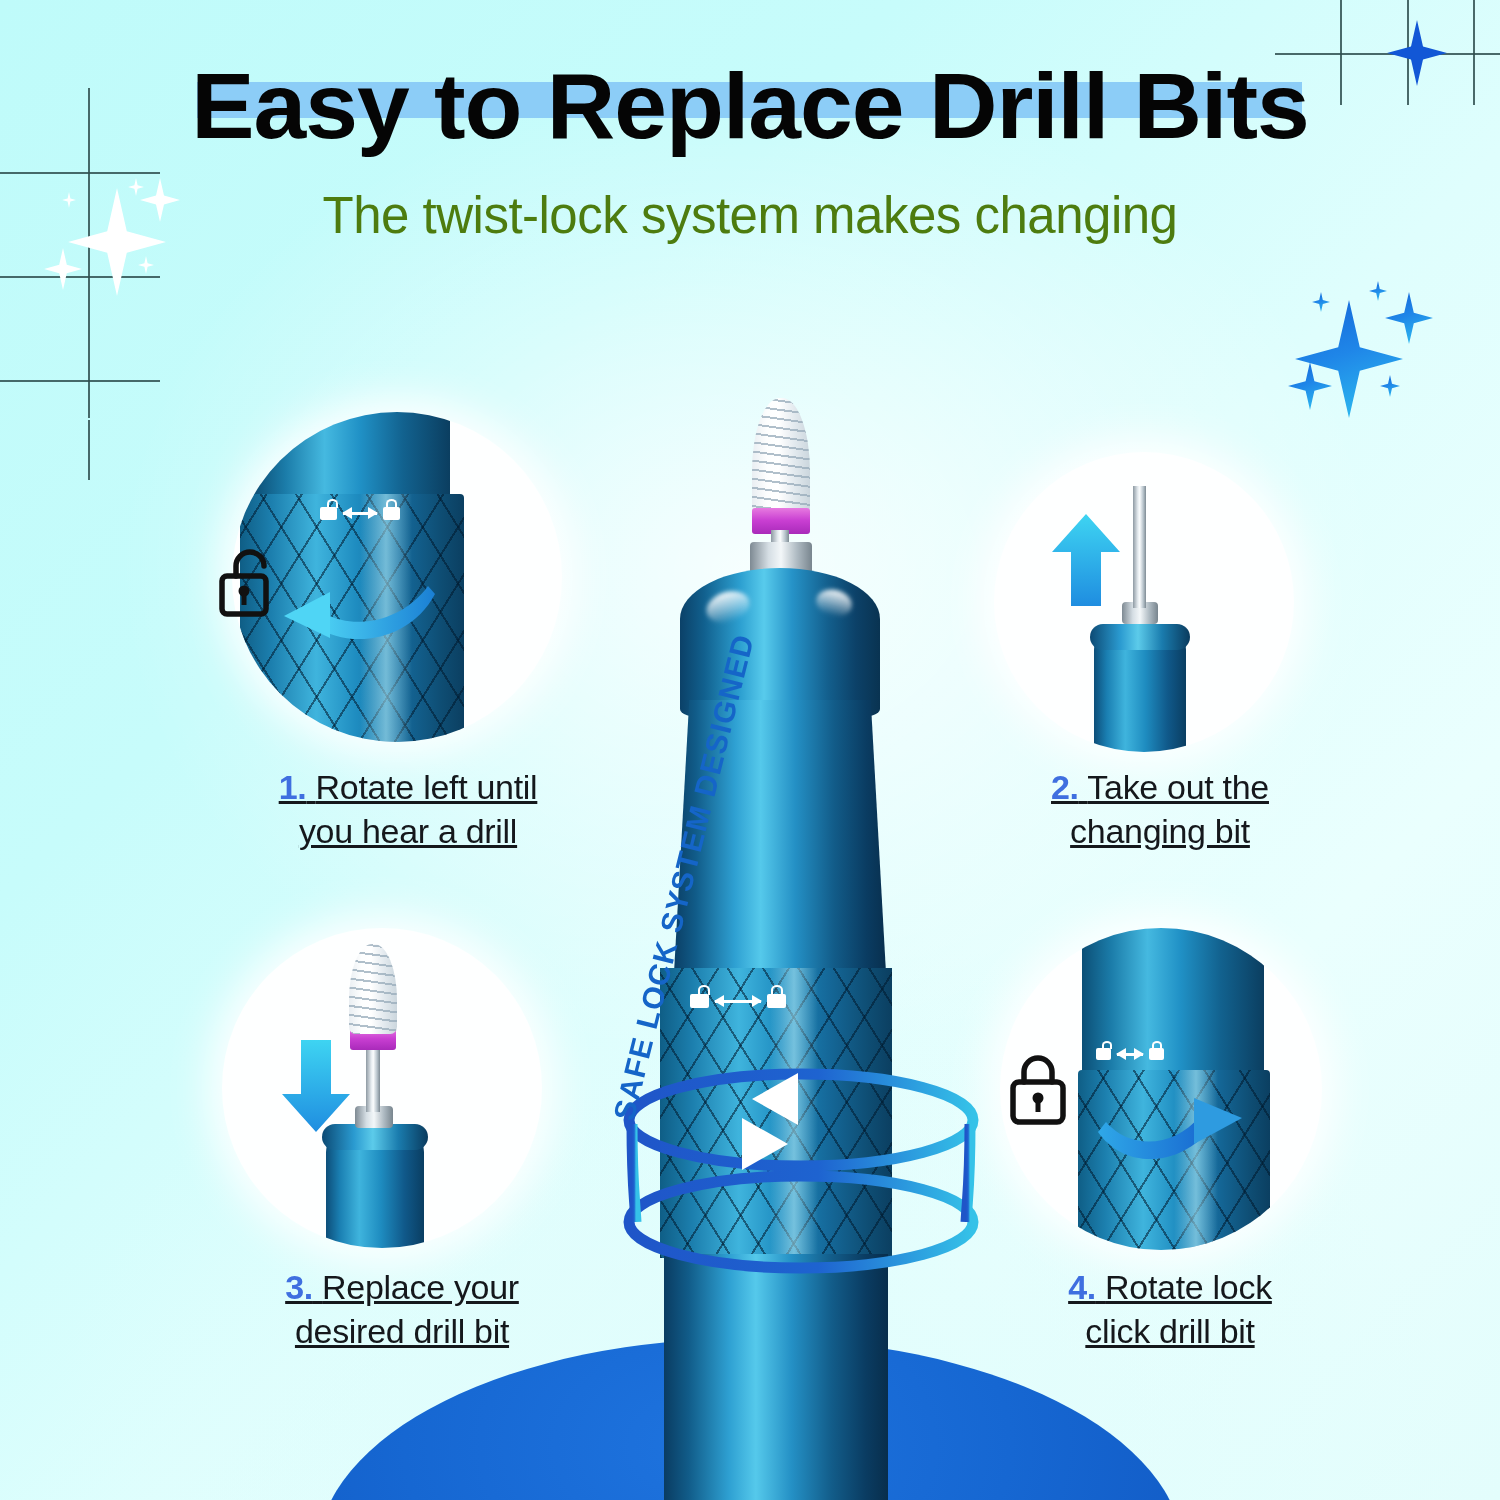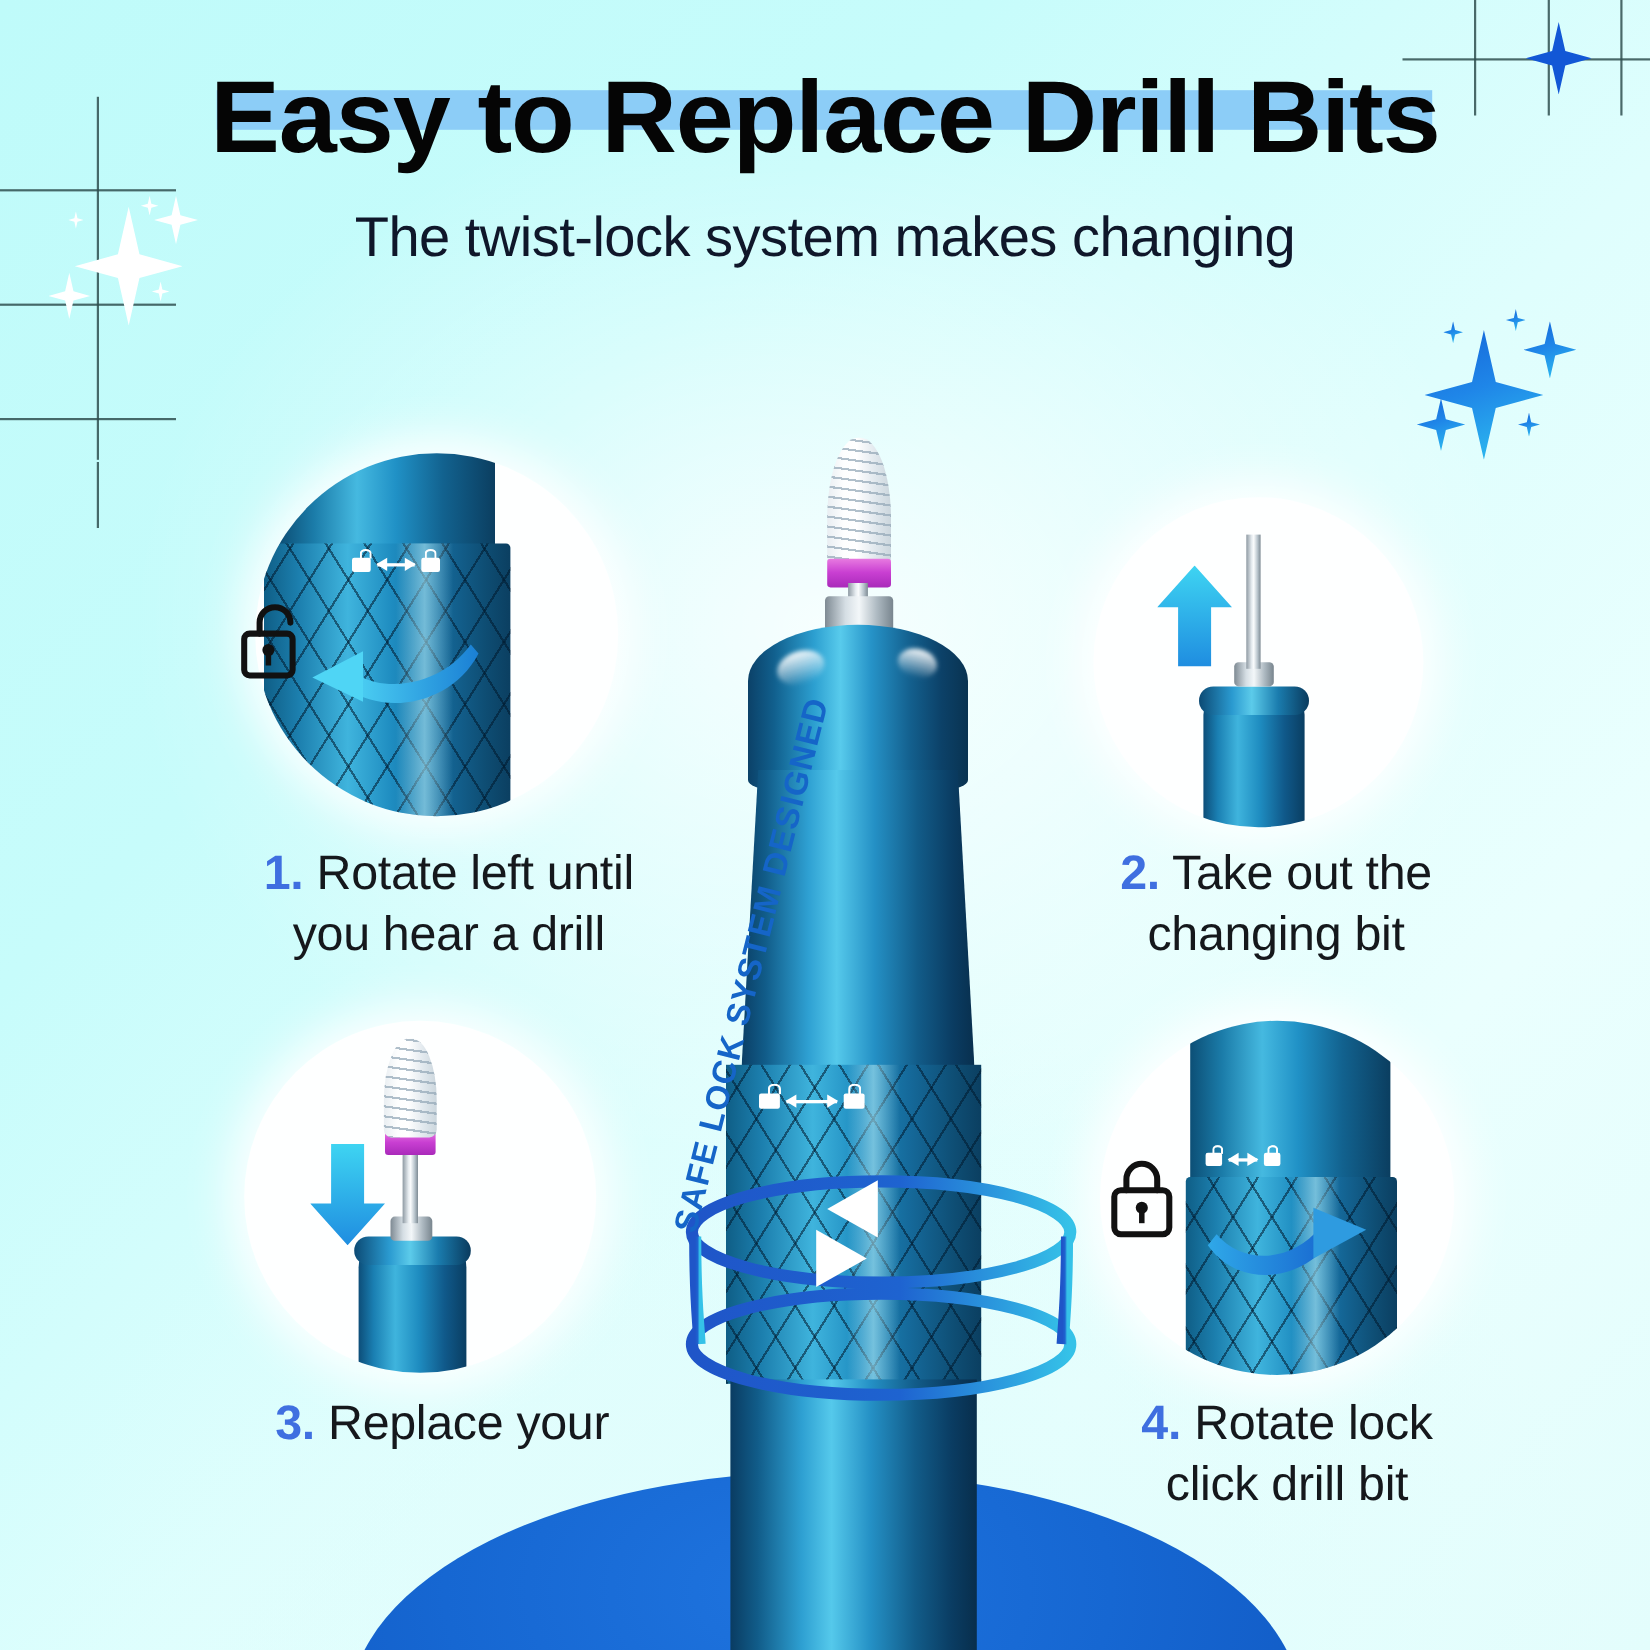--- a/index.html
+++ b/index.html
@@ -38,21 +38,21 @@
   .title {
     position:relative;
     font-family:"Liberation Sans", sans-serif;
     font-weight:bold; font-size:93px; letter-spacing:-1px;
     color:#050505; line-height:1.05;
     transform:scaleX(1.02);
   }
   .subtitle {
     position:absolute; left:0; right:0; top:183px;
     text-align:center; font-size:51px; line-height:1.28;
-    color:#0f172a; font-weight:400; letter-spacing:-.5px;
+    color:#4d7c0f; font-weight:400; letter-spacing:-.5px;
   }
 
   
   .inset {
     position:absolute; border-radius:50%; background:#FEFFFF;
     box-shadow:0 0 42px 14px rgba(255,255,255,.92);
     overflow:hidden;
   }
 
   
@@ -92,22 +92,22 @@
   }
   .decal .arrow:before { left:-1px; transform:translateY(-50%); border-right:10px solid #fff; }
   .decal .arrow:after  { right:-1px; transform:translateY(-50%); border-left:10px solid #fff; }
 
   
   .padlock { position:absolute; }
   .padlock svg { display:block; }
 
   
   .caption {
-    position:absolute; text-align:center; font-size:44px; line-height:1.28;
-    color:#15181C; letter-spacing:-.3px;
+    position:absolute; text-align:center; font-size:34px; line-height:1.28;
+    color:#15181C; letter-spacing:-.3px;text-decoration:underline;
   }
   .caption .num { color:#3F6FE0; font-weight:bold; }
 
   
   .vtext {
     position:absolute; color:#1565C8; font-weight:bold;
     font-size:30px; letter-spacing:1.2px; white-space:nowrap;
     transform-origin:left bottom;
   }
 
@@ -400,19 +400,20 @@
 
 <div class="caption" style="left:980px; top:766px; width:360px;">
   <span class="num">2.</span>
   <span>Take out the</span><br>
   <span>changing bit</span>
 </div>
 
 <div class="caption" style="left:212px; top:1266px; width:380px;">
   <span class="num">3.</span>
   <span>Replace your</span><br>
+  <span>desired drill bit</span>
 </div>
 
 <div class="caption" style="left:1000px; top:1266px; width:340px;">
   <span class="num">4.</span>
   <span>Rotate lock</span><br>
   <span>click drill bit</span>
 </div>
 
 </body></html>

